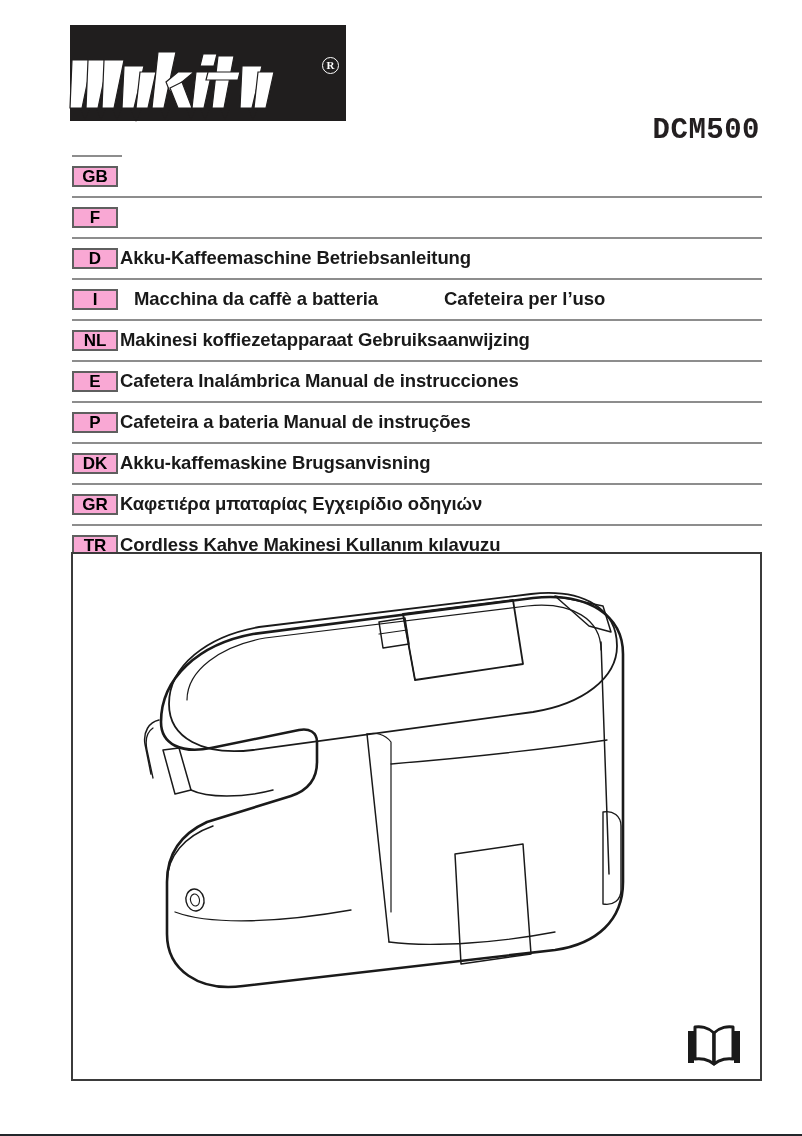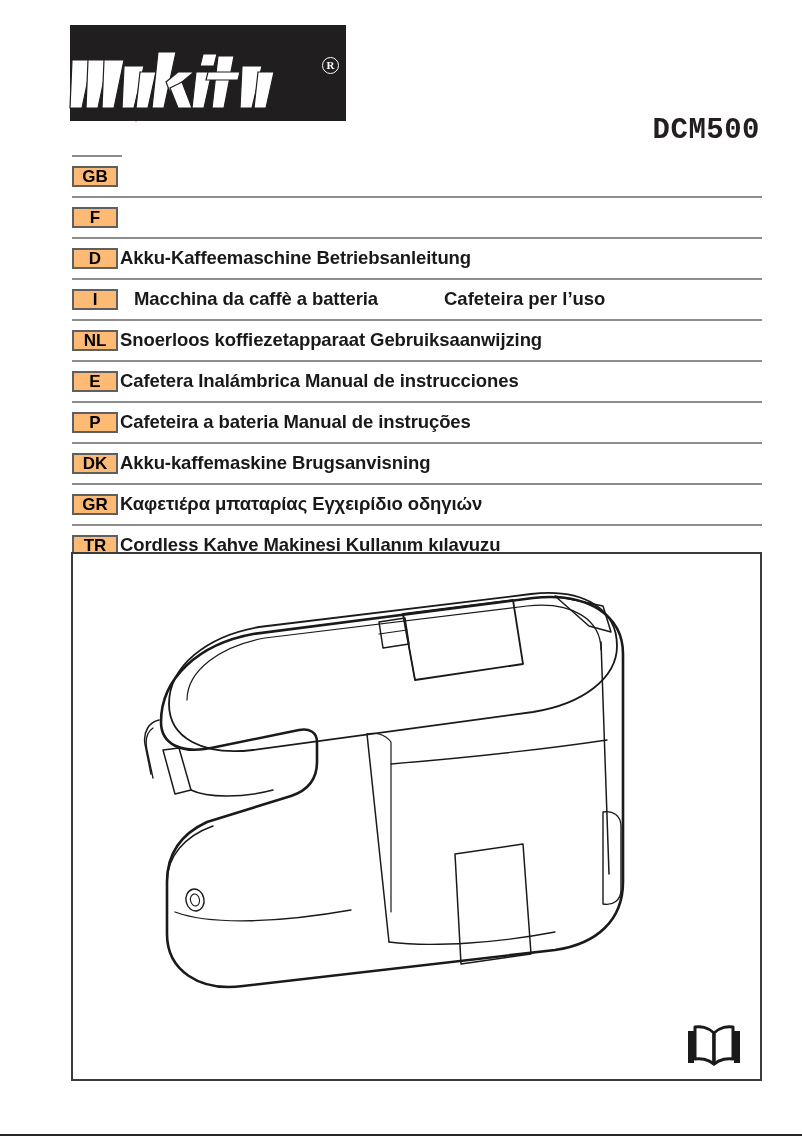--- a/index.html
+++ b/index.html
@@ -88,21 +88,21 @@
     align-items: center;
     min-height: 32px;
     padding: 3px 0 4px 0;
   }
   .lang-code {
     flex: 0 0 auto;
     min-width: 46px;
     height: 21px;
     box-sizing: border-box;
     border: 2px solid #5f5f5f;
-    background: #fdba74;
+    background: #f9a8d4;
     color: #000000;
     font-size: 17px;
     font-weight: bold;
     line-height: 17px;
     text-align: center;
     padding: 0 3px;
     margin-right: 2px;
     font-family: "Liberation Sans", sans-serif;
   }
   .lang-title {
@@ -237,21 +237,21 @@
 
   <div class="lang-row two-col">
     <div class="lang-code">I</div>
     <div class="lang-title">Macchina da caffè a batteria</div>
     <div class="lang-subtitle">Cafeteira per l’uso</div>
   </div>
   <div class="rule"></div>
 
   <div class="lang-row">
     <div class="lang-code">NL</div>
-    <div class="lang-title">Snoerloos koffiezetapparaat Gebruiksaanwijzing</div>
+    <div class="lang-title">Makinesi koffiezetapparaat Gebruiksaanwijzing</div>
   </div>
   <div class="rule"></div>
 
   <div class="lang-row">
     <div class="lang-code">E</div>
     <div class="lang-title">Cafetera Inalámbrica Manual de instrucciones</div>
   </div>
   <div class="rule"></div>
 
   <div class="lang-row">

